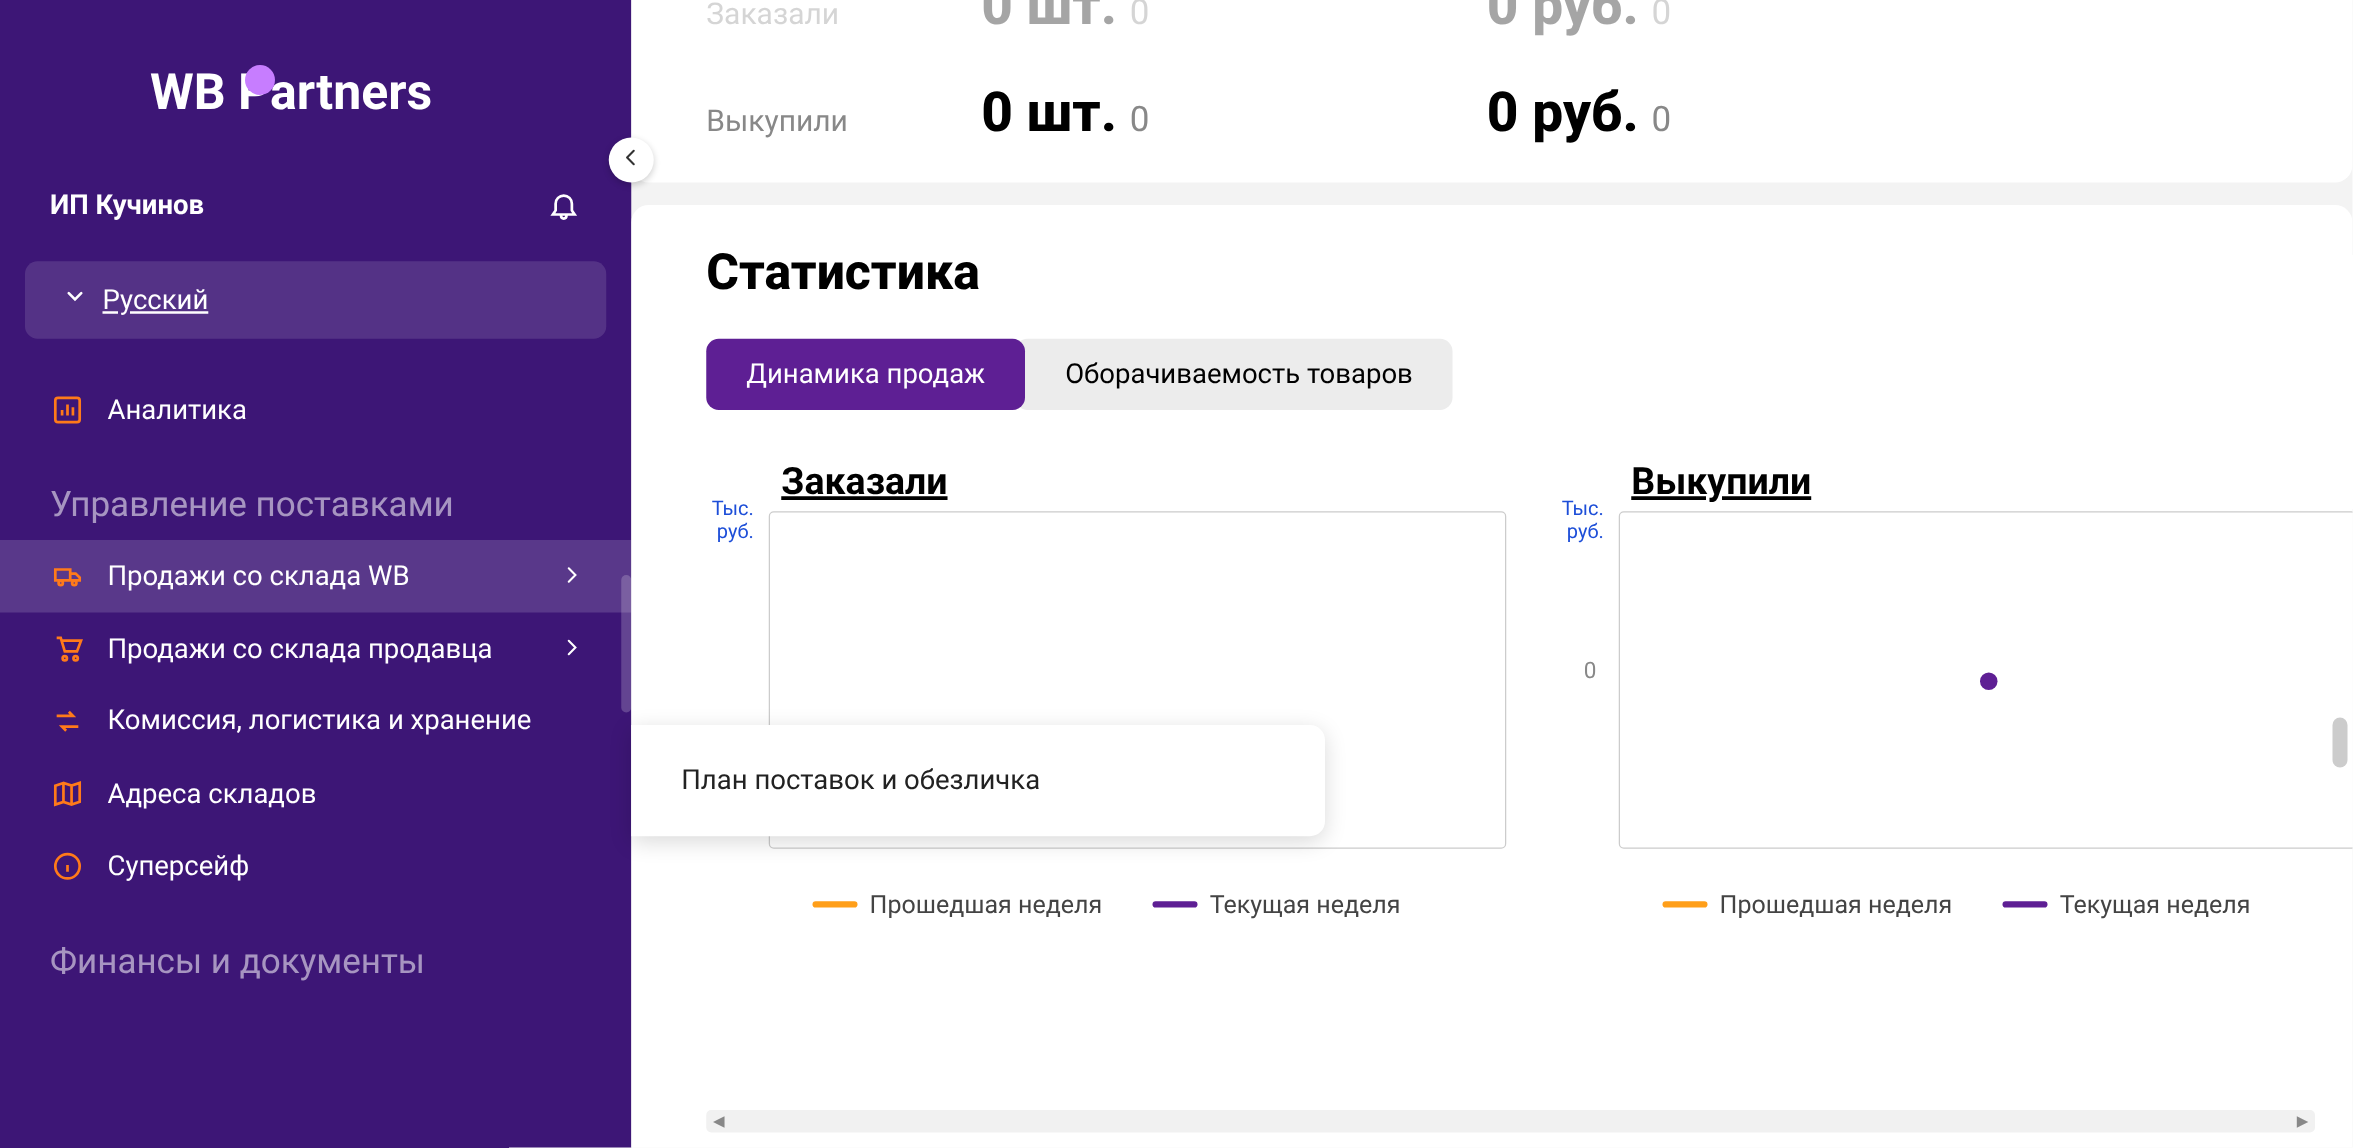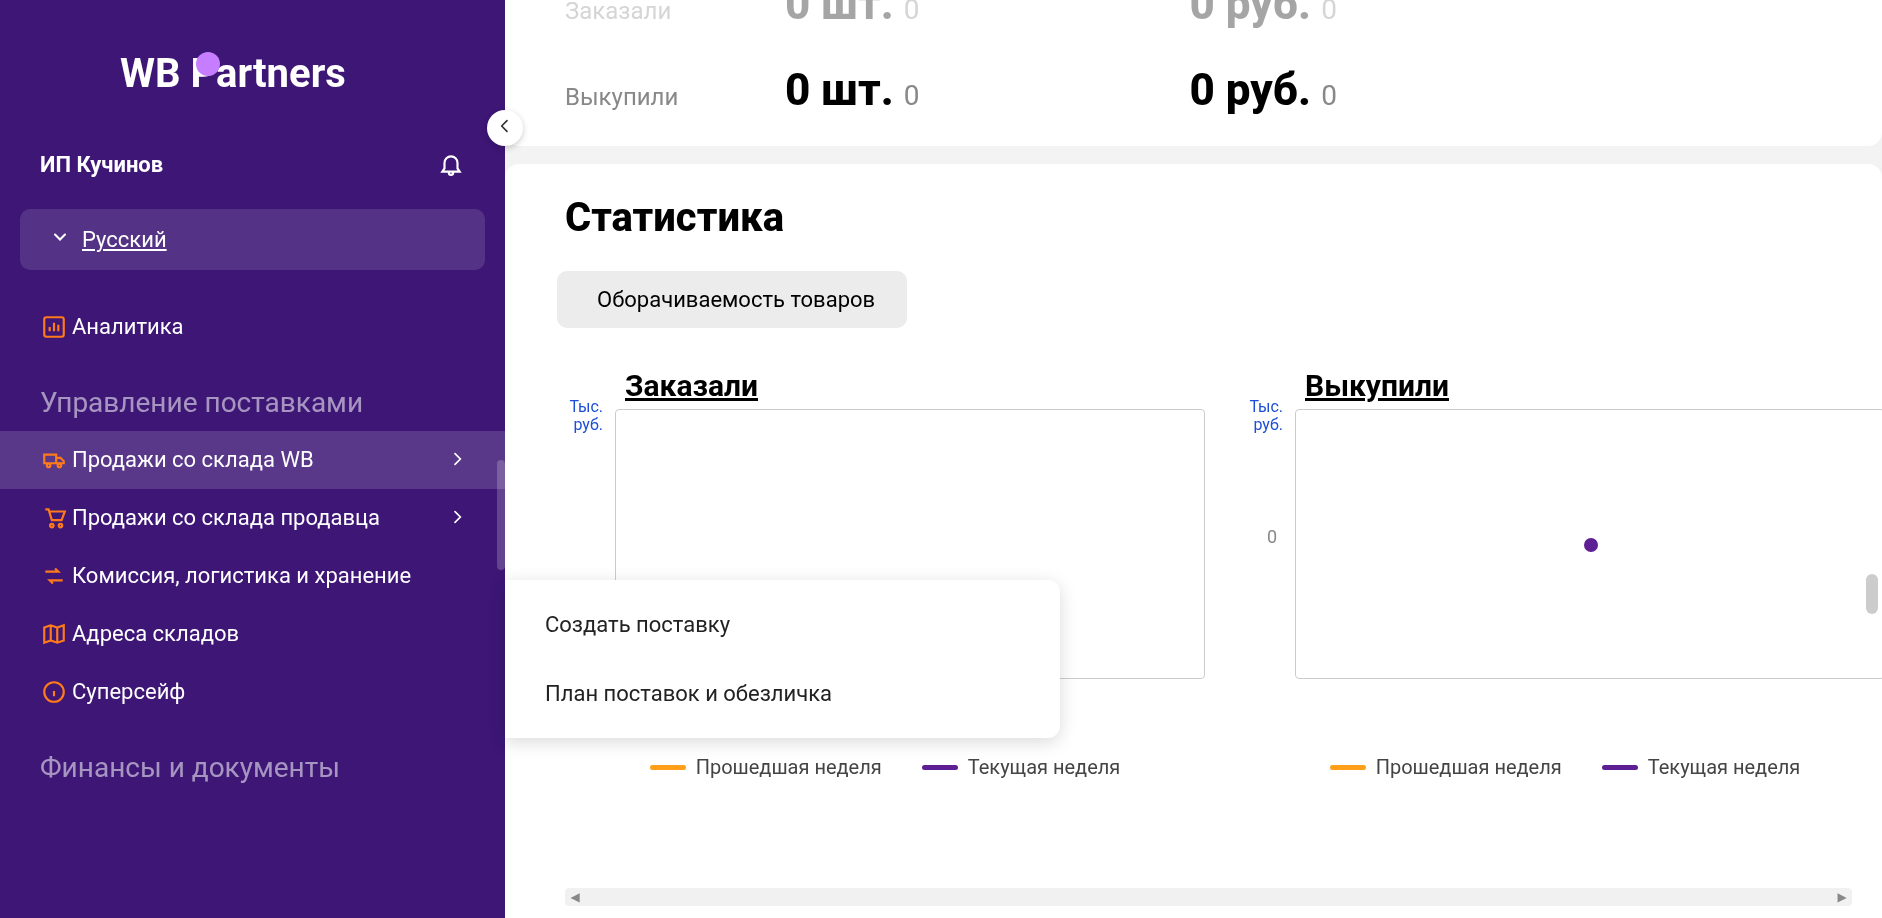--- a/index.html
+++ b/index.html
@@ -74,22 +74,22 @@
     padding: 18px 30px;
     display: flex;
     align-items: center;
     gap: 12px;
     font-size: 22px;
     text-decoration: underline;
   }
 
   .nav-item {
     display: flex;
-    align-items: flex-start;
-    gap: 4px;
+    align-items: center;
+    gap: 18px;
     padding: 16px 40px;
     font-size: 22px;
     cursor: pointer;
     position: relative;
   }
   .nav-item.active {
     background: rgba(255,255,255,0.15);
   }
   .nav-item .chev-right {
     margin-left: auto;
@@ -238,21 +238,21 @@
     background: #5e1f94;
     border-radius: 50%;
     left: 288px;
     top: 128px;
   }
 
   .legend {
     display: flex;
     gap: 40px;
     justify-content: center;
-    margin-top: 76px;
+    margin-top: 32px;
     font-size: 20px;
     color: #444;
   }
   .legend-item { display: flex; align-items: center; gap: 10px; }
   .legend-swatch {
     width: 36px; height: 5px; border-radius: 3px;
   }
   .sw-orange { background: #ff9f1a; }
   .sw-purple { background: #5e1f94; }
 
@@ -418,21 +418,20 @@
     </span>
     <span>Суперсейф</span>
   </div>
 
   <div class="nav-section-title">Финансы и документы</div>
 
   <div class="sidebar-vscroll"></div>
 </aside>
 
 <div class="submenu">
-  <div class="submenu-item">Создать поставку</div>
   <div class="submenu-item">План поставок и обезличка</div>
 </div>
 
 <main class="main">
 
   <div class="top-panel">
     <div class="metric-row" style="opacity:0.35; margin-top:-30px;">
       <span class="metric-label">Заказали</span>
       <span class="metric-val">
         <span>0 шт.</span>
@@ -453,20 +452,21 @@
         <span>0 руб.</span>
         <span class="metric-sub">0</span>
       </span>
     </div>
   </div>
 
   <div class="stats-panel">
     <h2 class="stats-title">Статистика</h2>
 
     <div class="tabs">
+      <div class="tab active">Динамика продаж</div>
       <div class="tab">Оборачиваемость товаров</div>
     </div>
 
     <div class="charts-row">
 
       <div class="chart-wrap">
         <div class="chart-title">Заказали</div>
         <div class="y-label">
           <span>Тыс.</span><br>
           <span>руб.</span>

